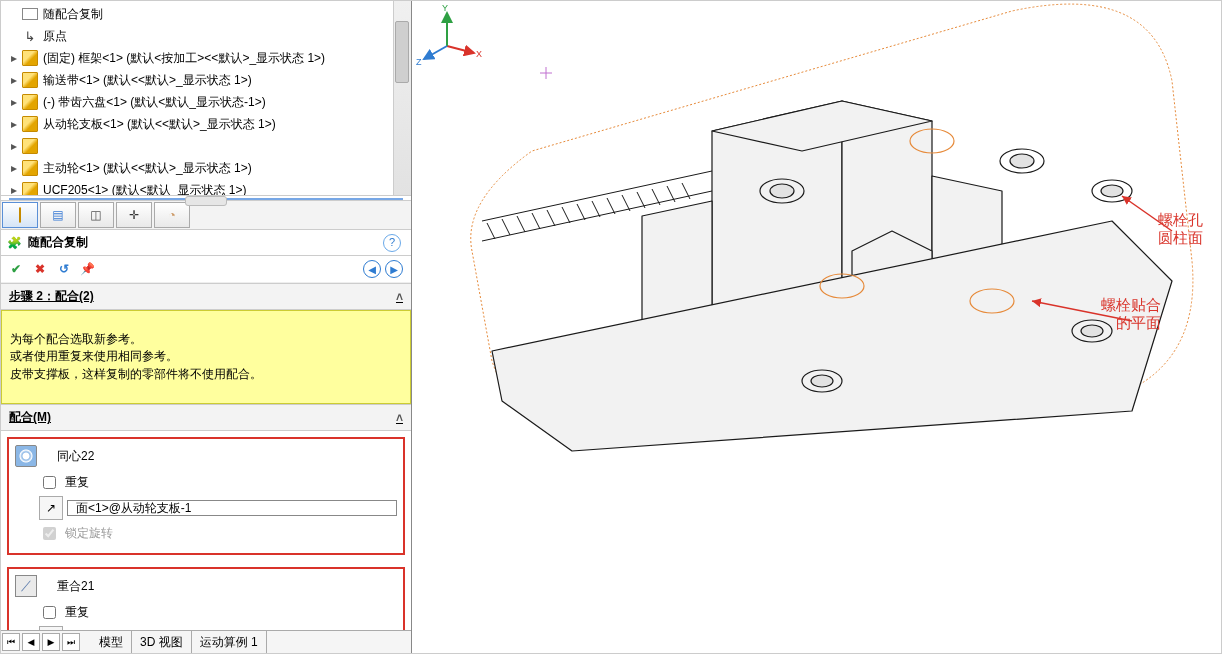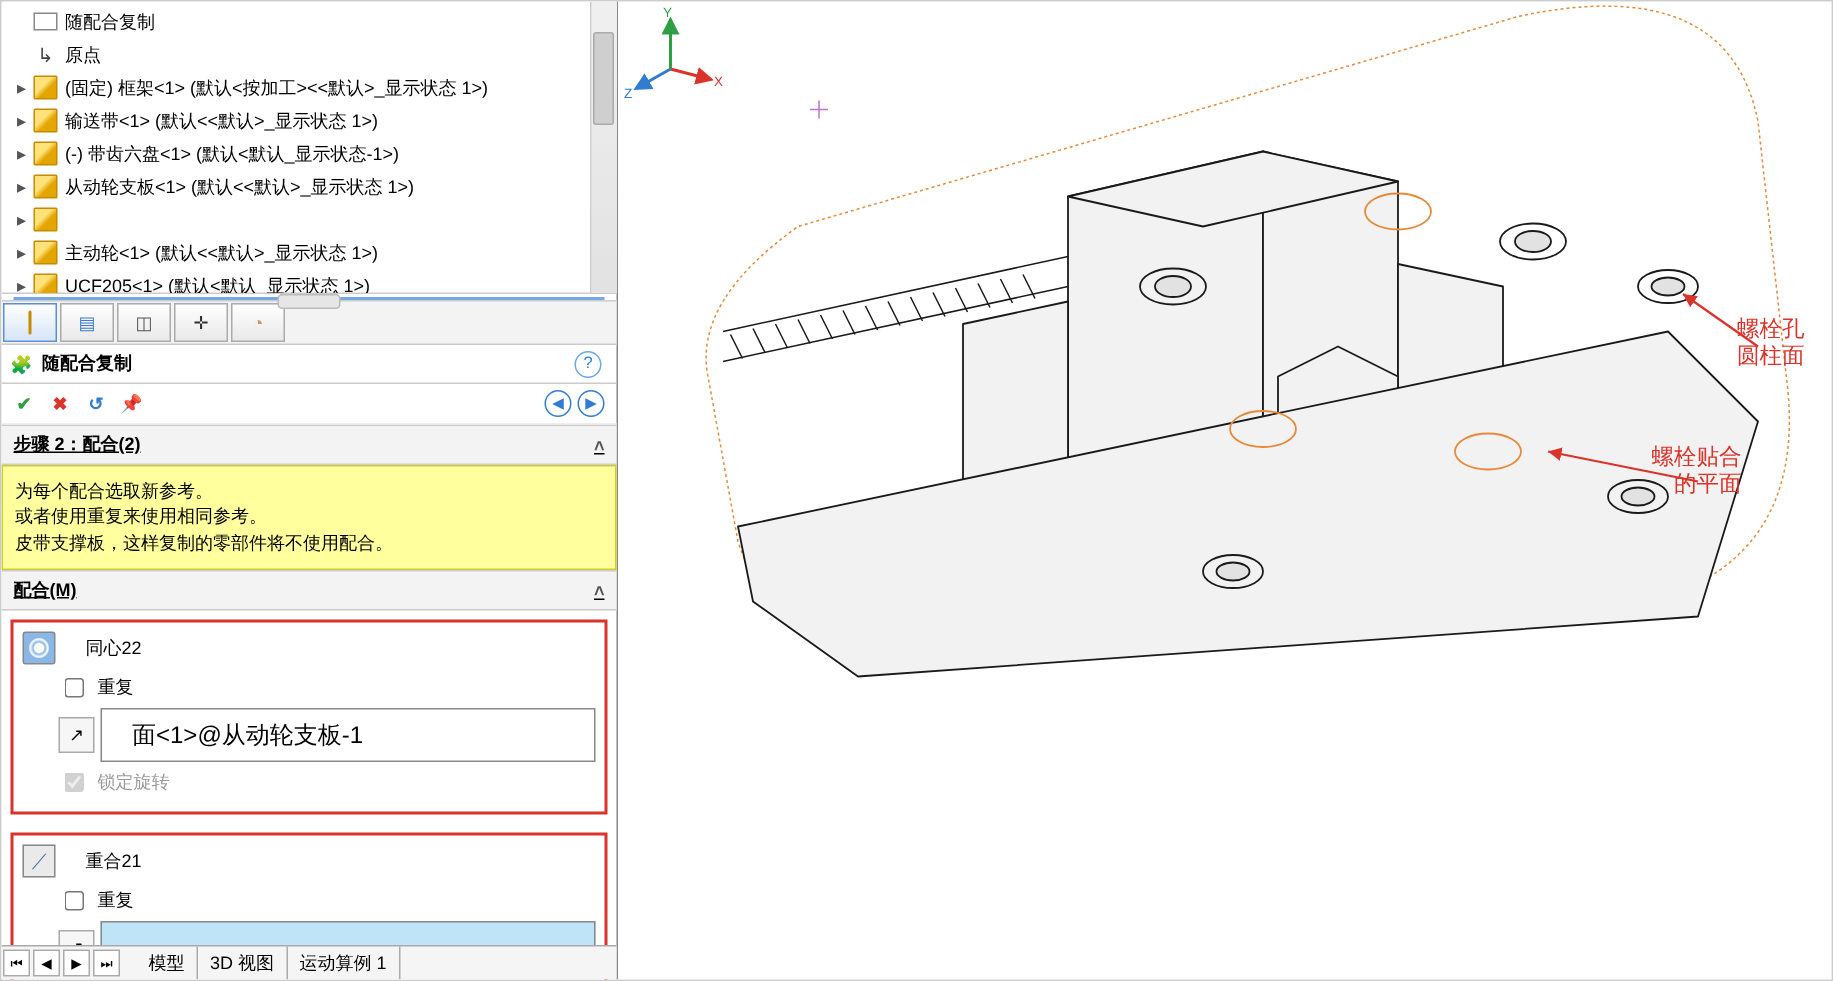--- a/index.html
+++ b/index.html
@@ -22,33 +22,33 @@
 .pm-controls{display:flex;align-items:center;padding:4px 6px;gap:6px;border-bottom:1px solid #eee;position:relative;}
 .ctl{width:18px;height:18px;display:inline-flex;align-items:center;justify-content:center;font-weight:bold;cursor:pointer;}
 .ok{color:#2ea043;}
 .cancel{color:#d9332a;}
 .undo{color:#2f7cd1;}
 .pin{color:#2f7cd1;}
 .navbtn{width:16px;height:16px;border:1px solid #2f7cd1;border-radius:50%;display:inline-flex;align-items:center;justify-content:center;color:#2f7cd1;font-size:10px;cursor:pointer;}
 .pm-controls .right{position:absolute;right:8px;display:flex;gap:4px;}
 .section-h{background:#f3f3f3;border-bottom:1px solid #ccc;border-top:1px solid #ccc;padding:4px 8px;font-weight:bold;display:flex;align-items:center;justify-content:space-between;text-decoration:underline;}
 .section-h .caret{color:#555;cursor:pointer;}
-.tip-box{background:#ffff9e;border:1px solid #cccc33;margin:0;padding:8px 8px;line-height:1.45;}
+.tip-box{background:#ffff9e;border:1px solid #cccc33;margin:0;padding:20px 8px;line-height:1.45;}
 .mates-wrap{padding:6px 6px 10px 6px;}
 .mate-block{border:2px solid #d9332a;padding:6px 6px 10px 6px;margin-bottom:12px;position:relative;}
 .mate-title{display:flex;align-items:center;gap:20px;margin-bottom:6px;text-align:center;}
 .mate-icon{width:20px;height:20px;border:1px solid #888;background:#eaeaea;display:flex;align-items:center;justify-content:center;}
 .conc{background:radial-gradient(circle,#fff 3px,#8bb7e6 4px,#fff 6px,#8bb7e6 7px);border-radius:2px;}
 .coinc::before{content:"⟋";color:#5577aa;font-size:14px;}
 .row{display:flex;align-items:center;margin:4px 0 4px 24px;gap:6px;}
 .chk{width:13px;height:13px;}
 .ref-row{display:flex;align-items:center;gap:4px;margin:2px 0 4px 24px;}
 .ref-btn{width:22px;height:22px;border:1px solid #aaa;background:#f6f6f6;display:flex;align-items:center;justify-content:center;cursor:pointer;}
 .ref-btn::before{content:"↗";font-size:12px;}
-.ref-input{flex:1;height:36px;border:1px solid #888;padding:0 20px;font-size:16px;box-sizing:border-box;}
+.ref-input{flex:1;height:16px;border:1px solid #888;padding:0 8px;font-size:12px;box-sizing:border-box;}
 .ref-input.sel{background:#bfe3f7;}
 .lock-row{margin-left:24px;color:#9a9a9a;display:flex;align-items:center;gap:6px;}
 .lock-row input{accent-color:#9a9a9a;}
 .view-area{flex:1;position:relative;background:#fff;}
 .view-area svg{position:absolute;inset:0;}
 .anno{position:absolute;color:#d9332a;font-size:15px;line-height:1.2;text-align:right;}
 .anno-arrow{stroke:#d9332a;stroke-width:1.5;fill:none;}
 .triad{position:absolute;left:40px;bottom:60px;}
 .bottom-bar{position:absolute;left:0;bottom:0;width:410px;height:22px;border-top:1px solid #aaa;background:#f5f5f5;display:flex;align-items:center;}
 .bb-btn{width:16px;height:16px;border:1px solid #aaa;margin:0 1px;background:#fff;display:flex;align-items:center;justify-content:center;font-size:9px;cursor:pointer;}

